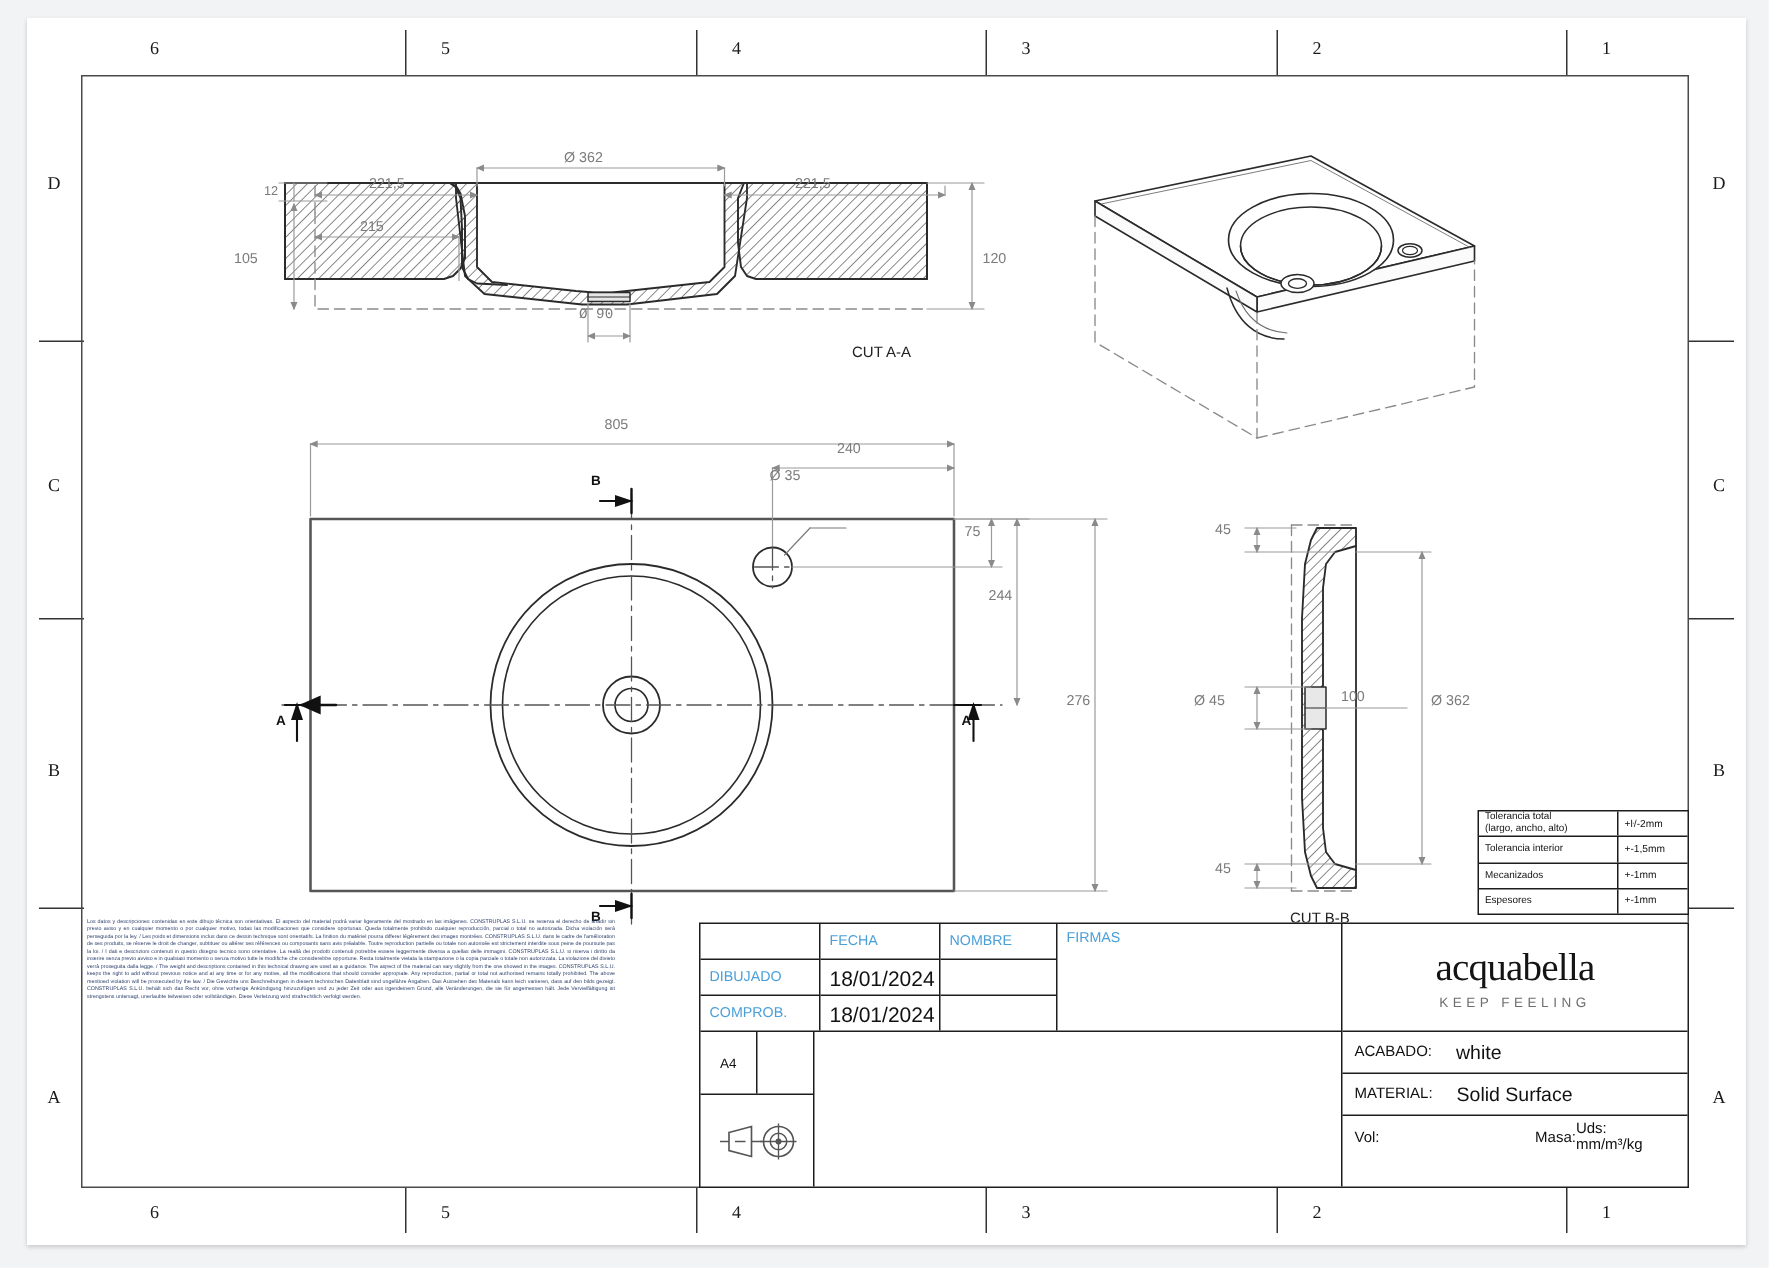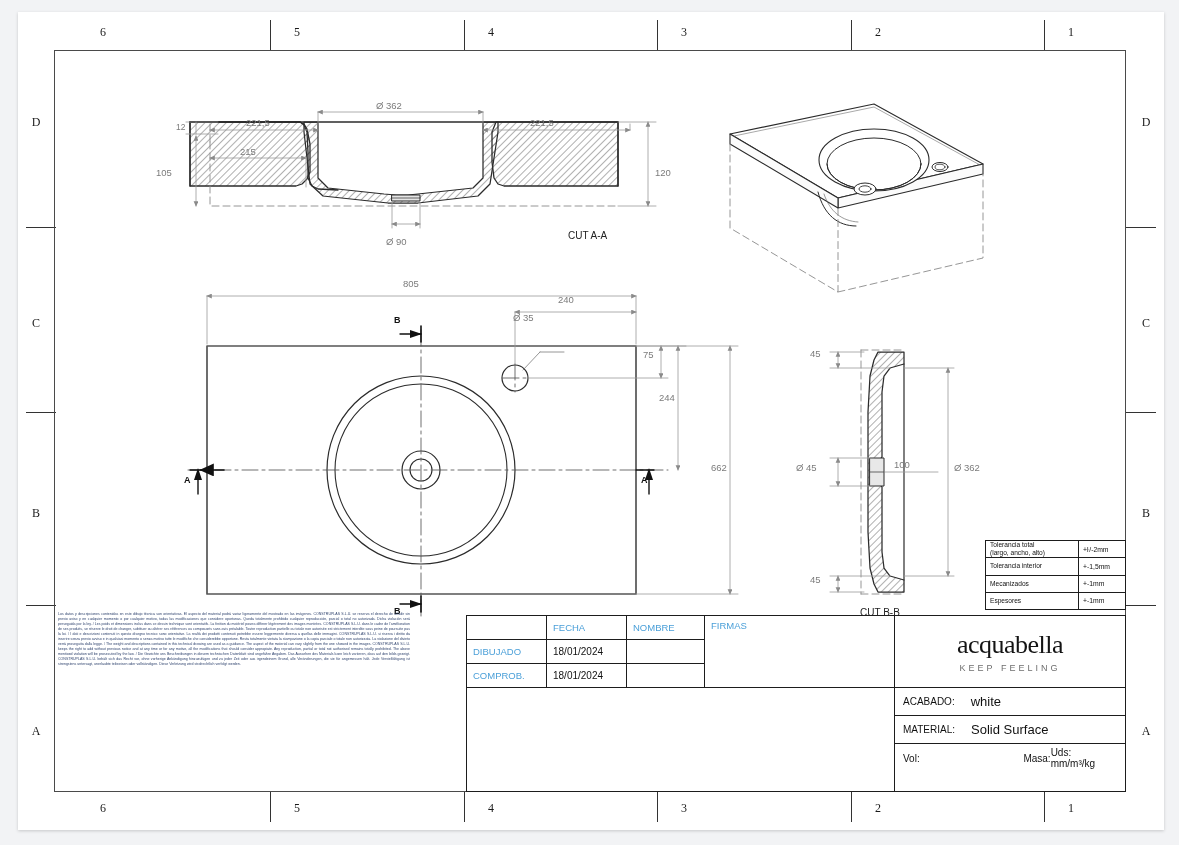--- a/index.html
+++ b/index.html
@@ -44,21 +44,21 @@
   }
   .tb-left { width: 428px; border-right: 1.6px solid #1d1d1d; display: flex; flex-direction: column; }
   .tb-right { flex: 1; display: flex; flex-direction: column; }
   .tb-top { height: 72px; display: flex; border-bottom: 1.6px solid #1d1d1d; }
   .tbcol { border-right: 1px solid #1d1d1d; display: flex; flex-direction: column; }
   .tbcell {
     font-size: 9.5px; color: #4a9fd8;
     padding: 4px 6px; display: flex; align-items: center;
     font-family: "Liberation Sans", sans-serif;
   }
-  .tbcell.dark { color: #111; font-size: 10px; }
+  .tbcell.dark { color: #111; font-size: 14px; }
   .tb-hdr { height: 24px; border-bottom: 1px solid #1d1d1d; }
   .tb-r1 { height: 24px; border-bottom: 1px solid #1d1d1d; }
   .tb-r2 { height: 23px; }
   .tb-bot { flex: 1; display: flex; }
   .tb-fmt { width: 76px; border-right: 1.6px solid #1d1d1d; display: flex; flex-direction: column; }
   .fmt-a { height: 42px; border-bottom: 1.6px solid #1d1d1d; display: flex; }
   .fmt-a-l { width: 38px; border-right: 1px solid #1d1d1d; display: flex; align-items: center; justify-content: center; font-size: 9px; color: #111; }
   .fmt-a-r { flex: 1; }
   .fmt-b { flex: 1; display: flex; align-items: center; justify-content: center; }
   .tb-title { flex: 1; display: flex; align-items: center; justify-content: center; }
@@ -354,31 +354,31 @@
   </svg>
 
   <div>
     <div class="dimtext" style="left:358px;top:88px;">Ø 362</div>
     <div class="dimtext" style="left:228px;top:105px;">221,5</div>
     <div class="dimtext" style="left:512px;top:105px;">221,5</div>
     <div class="dimtext" style="left:158px;top:110px;font-size:8.5px;">12</div>
     <div class="dimtext" style="left:222px;top:134px;">215</div>
     <div class="dimtext" style="left:138px;top:155px;">105</div>
     <div class="dimtext" style="left:637px;top:155px;">120</div>
-    <div class="dimtext" style="left:368px;top:224px;">Ø 90</div>
+    <div class="dimtext" style="left:368px;top:192px;font-family:Liberation Mono, monospace;">Ø 90</div>
     <div class="viewlabel" style="left:550px;top:218px;">CUT A-A</div>
   </div>
 
   <div>
     <div class="dimtext" style="left:385px;top:266px;">805</div>
     <div class="dimtext" style="left:540px;top:282px;">240</div>
     <div class="dimtext" style="left:495px;top:300px;">Ø 35</div>
     <div class="dimtext" style="left:625px;top:337px;">75</div>
     <div class="dimtext" style="left:641px;top:380px;">244</div>
-    <div class="dimtext" style="left:693px;top:450px;">662</div>
+    <div class="dimtext" style="left:693px;top:450px;">276</div>
     <div class="secmark" style="left:166px;top:463px;font-size:9px;">A</div>
     <div class="secmark" style="left:623px;top:463px;font-size:9px;">A</div>
     <div class="secmark" style="left:376px;top:303px;font-size:9px;">B</div>
     <div class="secmark" style="left:376px;top:594px;font-size:9px;">B</div>
   </div>
 
   <div>
     <div class="dimtext" style="left:792px;top:336px;">45</div>
     <div class="dimtext" style="left:792px;top:562px;">45</div>
     <div class="dimtext" style="left:778px;top:450px;">Ø 45</div>
@@ -435,20 +435,38 @@
         <div class="tbcol" style="width:78px;">
           <div class="tbcell tb-hdr">NOMBRE</div>
           <div class="tbcell tb-r1 dark"></div>
           <div class="tbcell tb-r2 dark"></div>
         </div>
         <div class="tbcol" style="flex:1;border-right:none;">
           <div class="tbcell">FIRMAS</div>
         </div>
       </div>
       <div class="tb-bot">
+        <div class="tb-fmt">
+          <div class="fmt-a">
+            <div class="fmt-a-l">A4</div>
+            <div class="fmt-a-r"></div>
+          </div>
+          <div class="fmt-b">
+            <svg width="62" height="28" viewBox="0 0 62 28">
+              <path d="M6,14 L12,14" stroke="#555" stroke-width="1"></path>
+              <path d="M12,8 L27,4 L27,24 L12,20 Z" fill="none" stroke="#555" stroke-width="1.1"></path>
+              <path d="M16,14 L23,14" stroke="#555" stroke-width="1"></path>
+              <path d="M27,14 L34,14" stroke="#555" stroke-width="1"></path>
+              <circle cx="45" cy="14" r="10" fill="none" stroke="#555" stroke-width="1.1"></circle>
+              <circle cx="45" cy="14" r="5.5" fill="none" stroke="#555" stroke-width="1"></circle>
+              <circle cx="45" cy="14" r="2" fill="#555"></circle>
+              <path d="M45,2 L45,26 M33,14 L57,14" stroke="#555" stroke-width="0.9"></path>
+            </svg>
+          </div>
+        </div>
       </div>
     </div>
     <div class="tb-right">
       <div class="logo-box">
         <div class="logo-main">acquabella</div>
         <div class="logo-sub">KEEP FEELING</div>
       </div>
       <div class="mat-row">
         <span class="mat-k">ACABADO:</span>
         <span class="mat-v">white</span>

